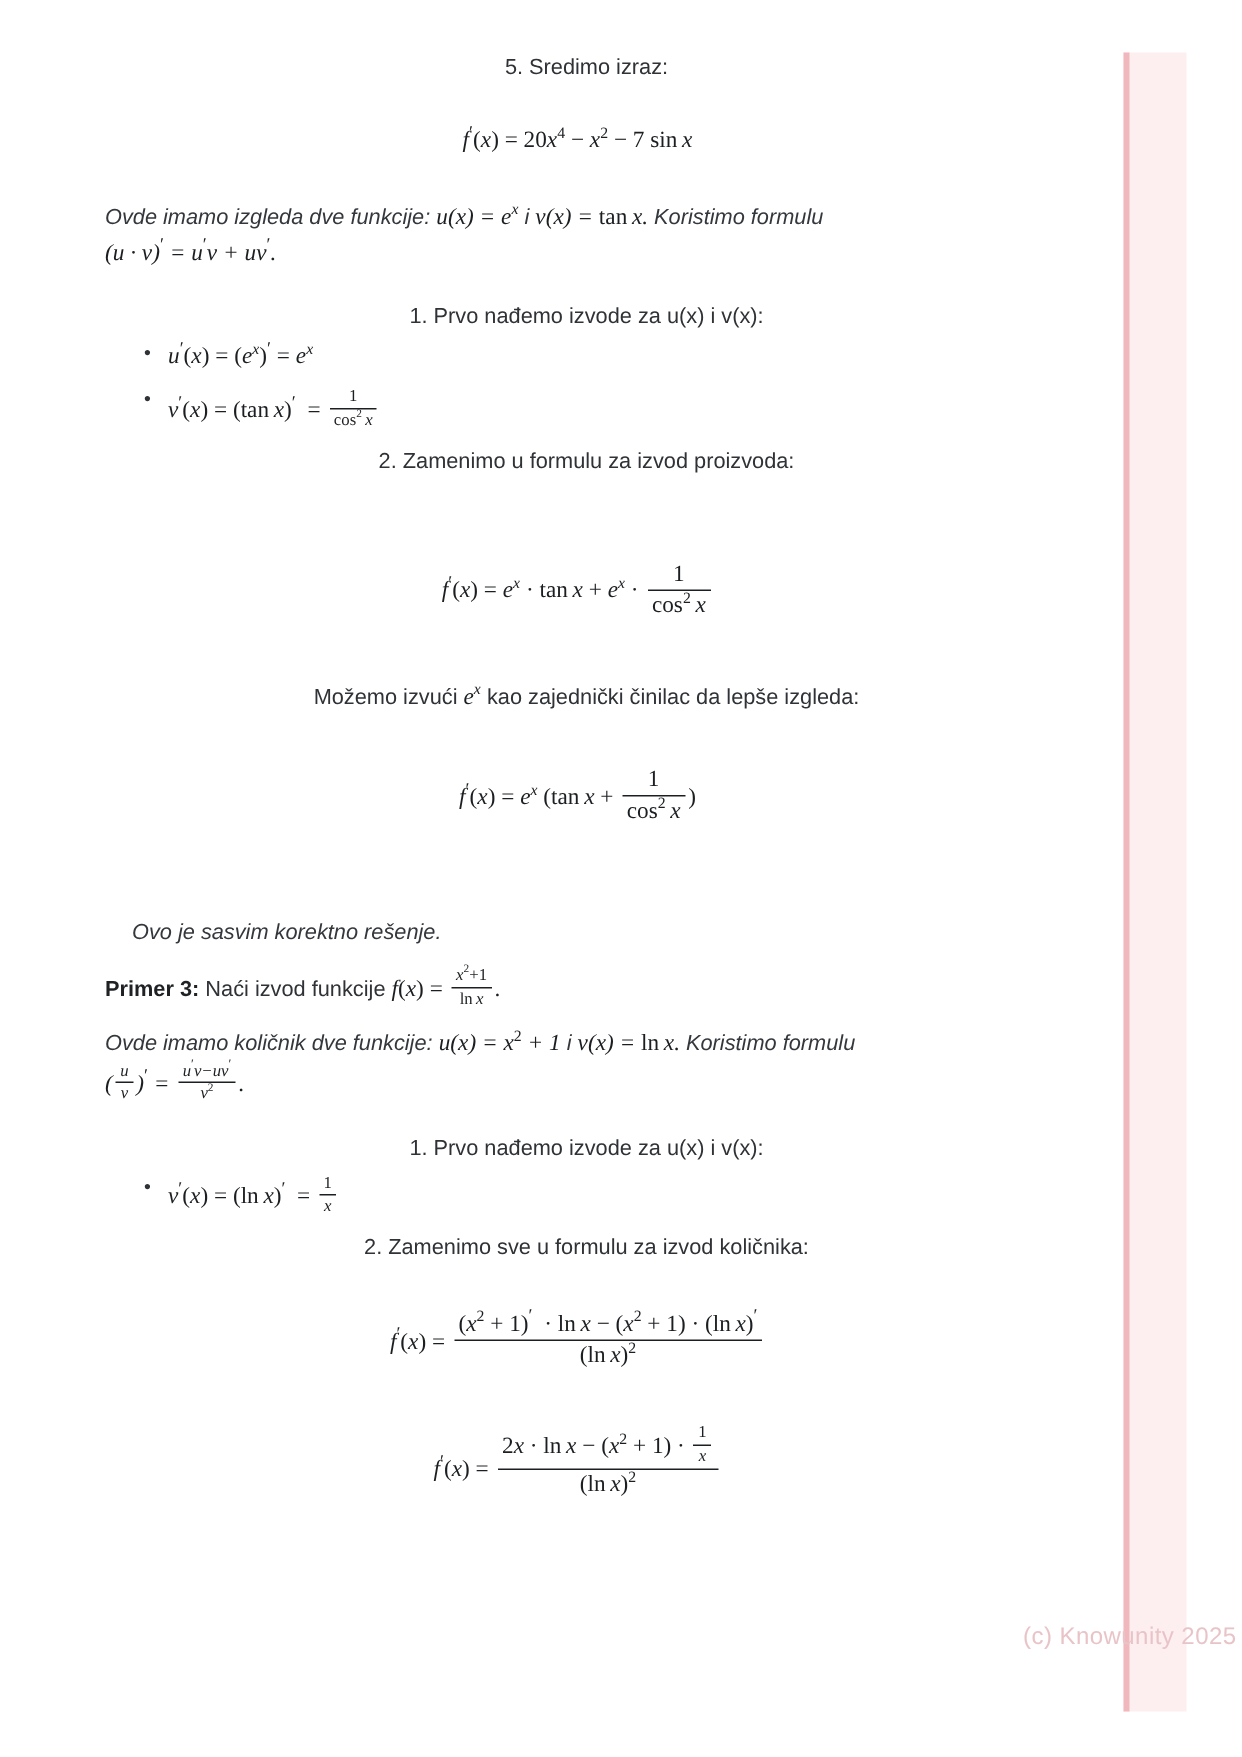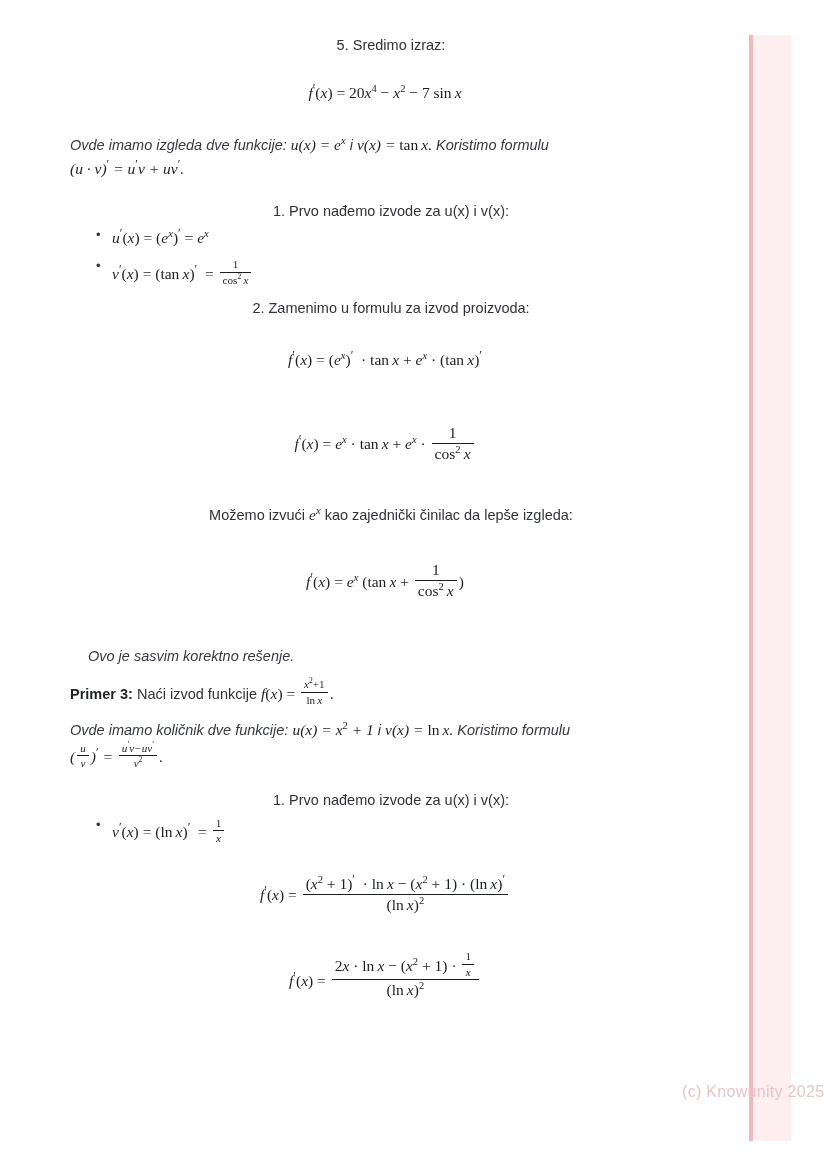--- a/index.html
+++ b/index.html
@@ -142,21 +142,21 @@
   .eq-1 { font-size: 16.5px; margin: 26px 0 30px 0; }
   .eq-2 { font-size: 16.5px; margin: 30px 0 40px 0; }
   .eq-3 { font-size: 17px;   margin: 54px 0 40px 0; }
   .eq-4 { font-size: 17px;   margin: 34px 0 34px 0; }
   .eq-5 { font-size: 16.5px; margin: 30px 0 36px 0; }
   .eq-6 { font-size: 16.5px; margin: 34px 0 0 0; }
 
   .note {
     font-size: 14.5px;
     font-style: italic;
-    margin: 0 0 14px 0;
+    margin: 16px 0 14px 0;
     padding-left: 18px;
     color: #34383d;
   }
   .spacer-md { height: 14px; }
   .spacer-sm { height: 8px; }
 
   
   #watermark {
     position: absolute;
     left: 682px;
@@ -206,23 +206,20 @@
     </li>
     <li>
       <span class="math"><span class="v">v</span><span class="prime">′</span>(<span class="v">x</span>) = (<span class="op">tan</span> <span class="v">x</span>)<span class="prime">′</span> &nbsp;=&nbsp;<span class="frac sm"><span class="top">1</span><span class="bot"><span class="op">cos</span><sup class="n">2</sup> <span class="v">x</span></span></span></span>
     </li>
   </ul>
 
   <p class="step">
     <span>2. Zamenimo u formulu za izvod proizvoda:</span>
   </p>
 
-  <div class="eq eq-2">
-    <span class="math"><span class="v">f</span><span class="prime">′</span>(<span class="v">x</span>) = (<span class="v">e</span><sup>x</sup>)<span class="prime">′</span> &nbsp;· <span class="op">tan</span> <span class="v">x</span> + <span class="v">e</span><sup>x</sup> · (<span class="op">tan</span> <span class="v">x</span>)<span class="prime">′</span></span>
-  </div>
 
   <div class="eq eq-3">
     <span class="math"><span class="v">f</span><span class="prime">′</span>(<span class="v">x</span>) = <span class="v">e</span><sup>x</sup> · <span class="op">tan</span> <span class="v">x</span> + <span class="v">e</span><sup>x</sup> · <span class="frac big"><span class="top">1</span><span class="bot"><span class="op">cos</span><sup class="n">2</sup> <span class="v">x</span></span></span></span>
   </div>
 
   <p class="step">
     <span>Možemo izvući</span>
     <span class="math"><span class="v">e</span><sup>x</sup></span>
     <span>kao zajednički činilac da lepše izgleda:</span>
   </p>
@@ -255,20 +252,23 @@
 
   <p class="step">
     <span>1. Prvo nađemo izvode za u(x) i v(x):</span>
   </p>
   <ul class="bullets">
     <li>
       <span class="math"><span class="v">v</span><span class="prime">′</span>(<span class="v">x</span>) = (<span class="op">ln</span> <span class="v">x</span>)<span class="prime">′</span> &nbsp;=&nbsp;<span class="frac sm"><span class="top">1</span><span class="bot"><span class="v">x</span></span></span></span>
     </li>
   </ul>
 
+  <p class="step">
+    <span>2. Zamenimo sve u formulu za izvod količnika:</span>
+  </p>
 
   <div class="eq eq-5">
     <span class="math"><span class="v">f</span><span class="prime">′</span>(<span class="v">x</span>) = <span class="frac big"><span class="top">(<span class="v">x</span><sup class="n">2</sup> + 1)<span class="prime">′</span> &nbsp;· <span class="op">ln</span> <span class="v">x</span> − (<span class="v">x</span><sup class="n">2</sup> + 1) · (<span class="op">ln</span> <span class="v">x</span>)<span class="prime">′</span></span><span class="bot">(<span class="op">ln</span> <span class="v">x</span>)<sup class="n">2</sup></span></span></span>
   </div>
 
   <div class="eq eq-6">
     <span class="math"><span class="v">f</span><span class="prime">′</span>(<span class="v">x</span>) = <span class="frac big"><span class="top">2<span class="v">x</span> · <span class="op">ln</span> <span class="v">x</span> − (<span class="v">x</span><sup class="n">2</sup> + 1) · <span class="frac sm"><span class="top">1</span><span class="bot"><span class="v">x</span></span></span></span><span class="bot">(<span class="op">ln</span> <span class="v">x</span>)<sup class="n">2</sup></span></span></span>
   </div>
 
 </div>

